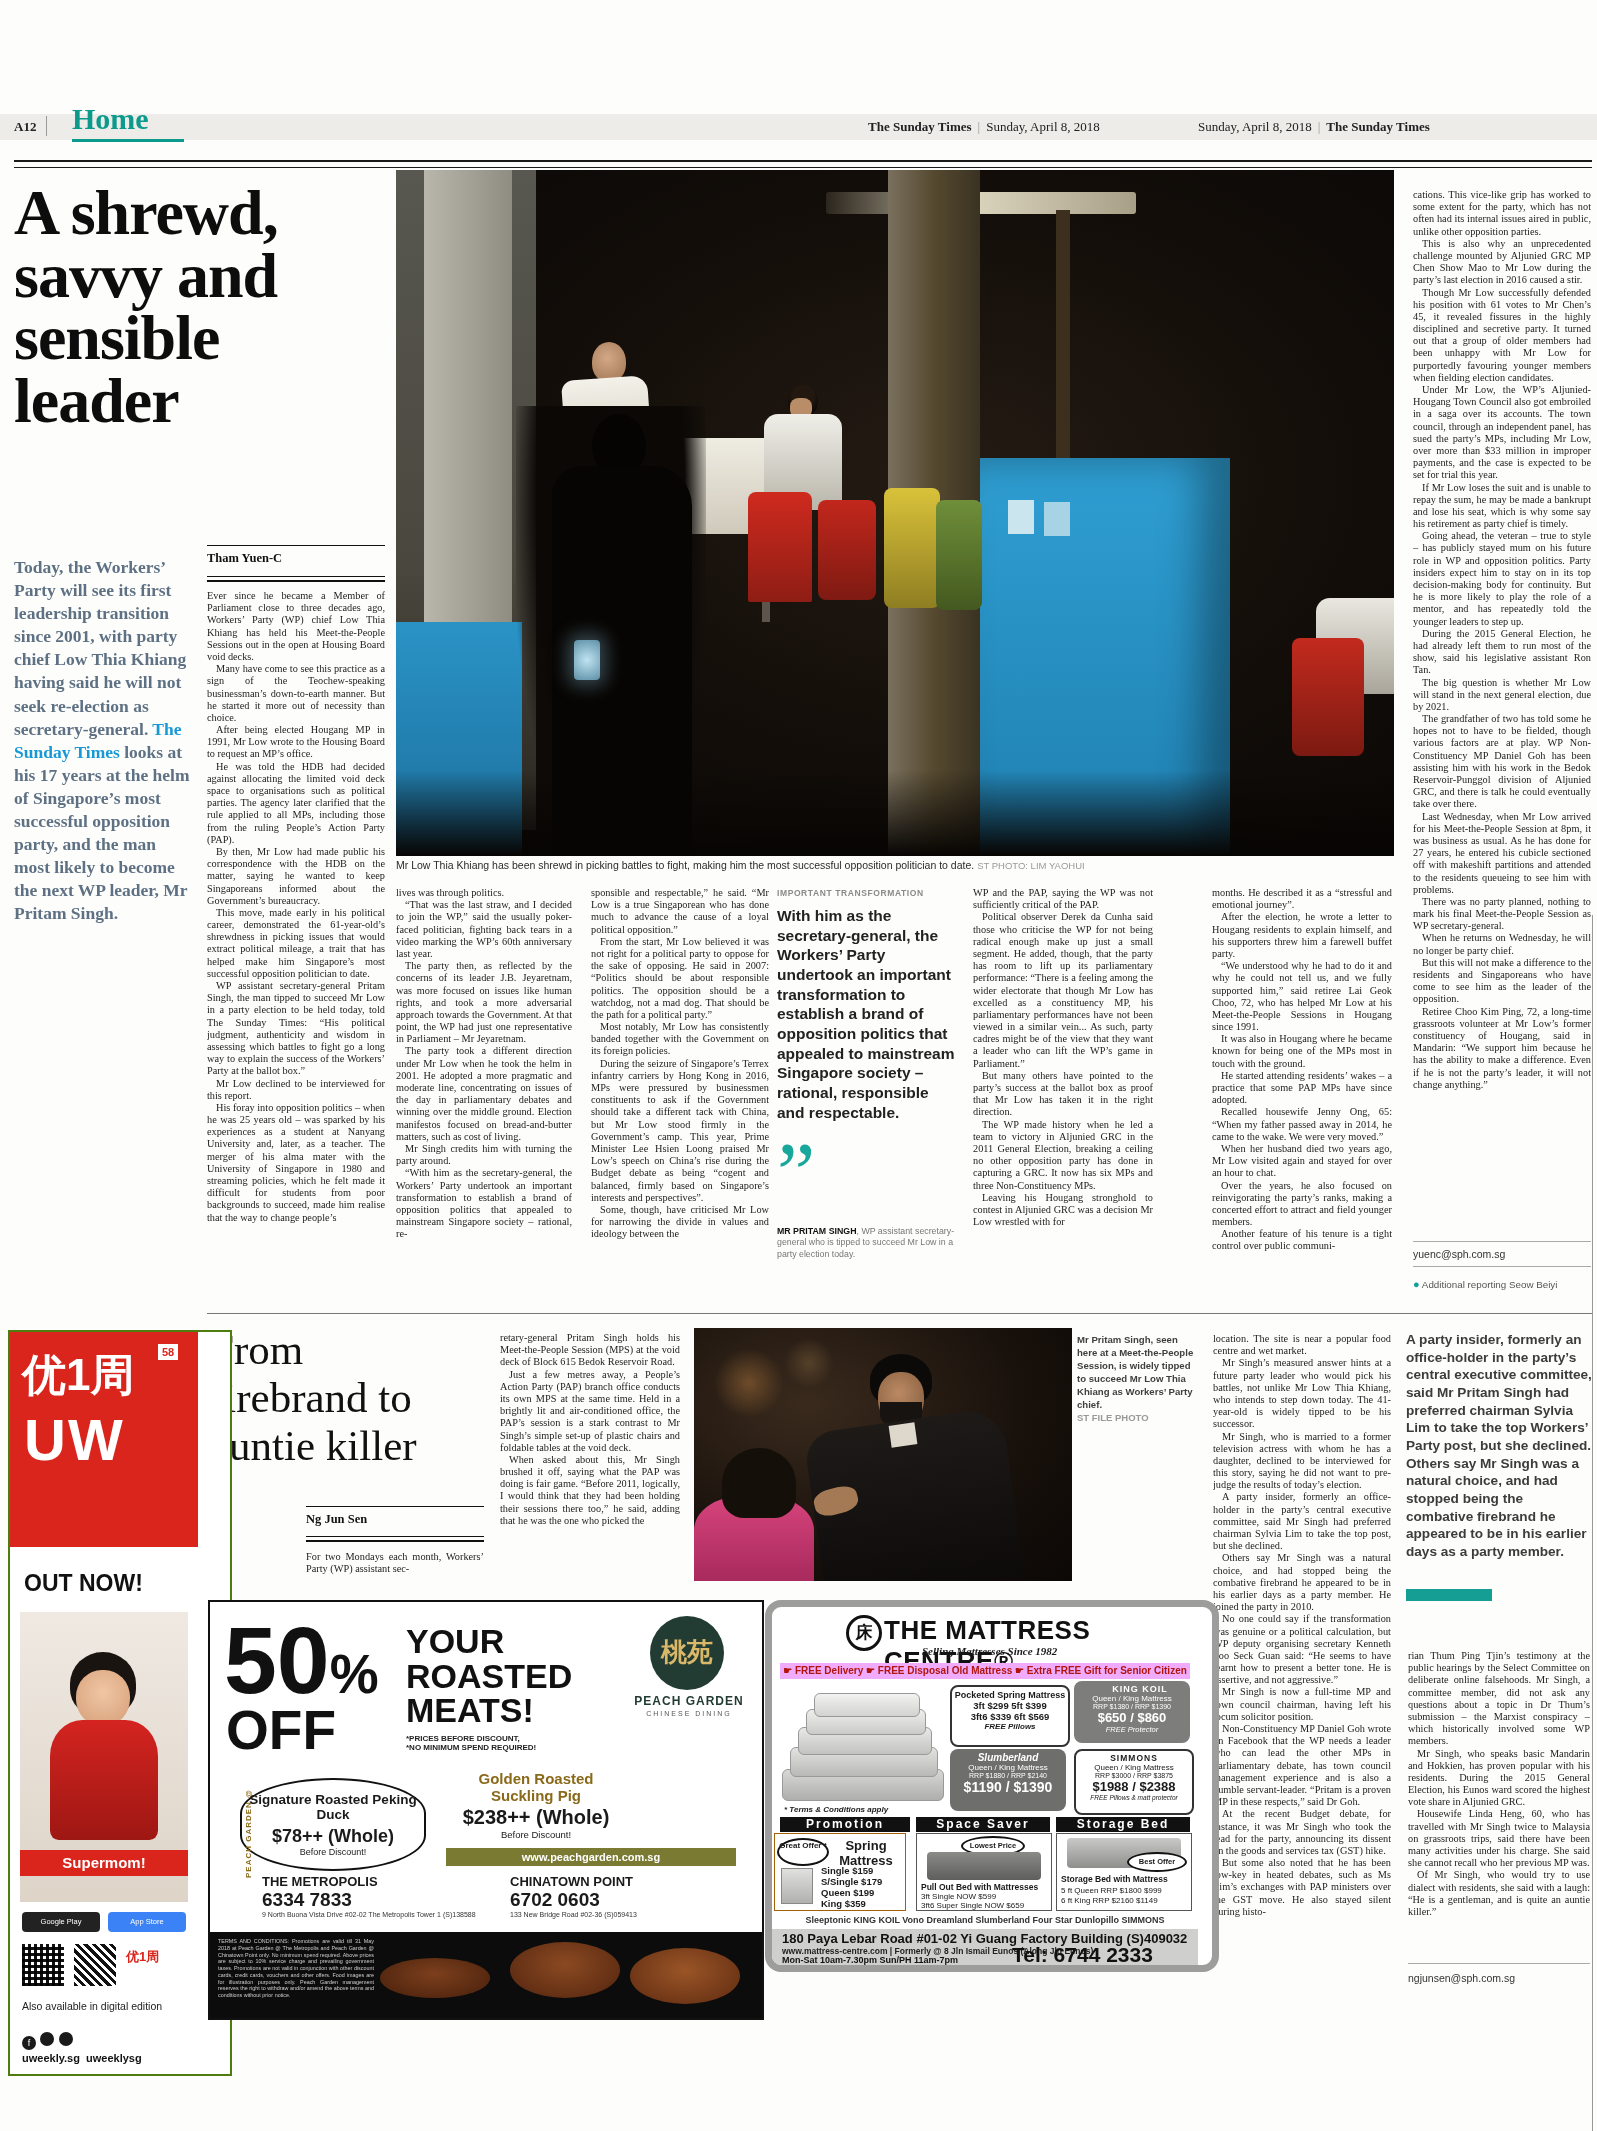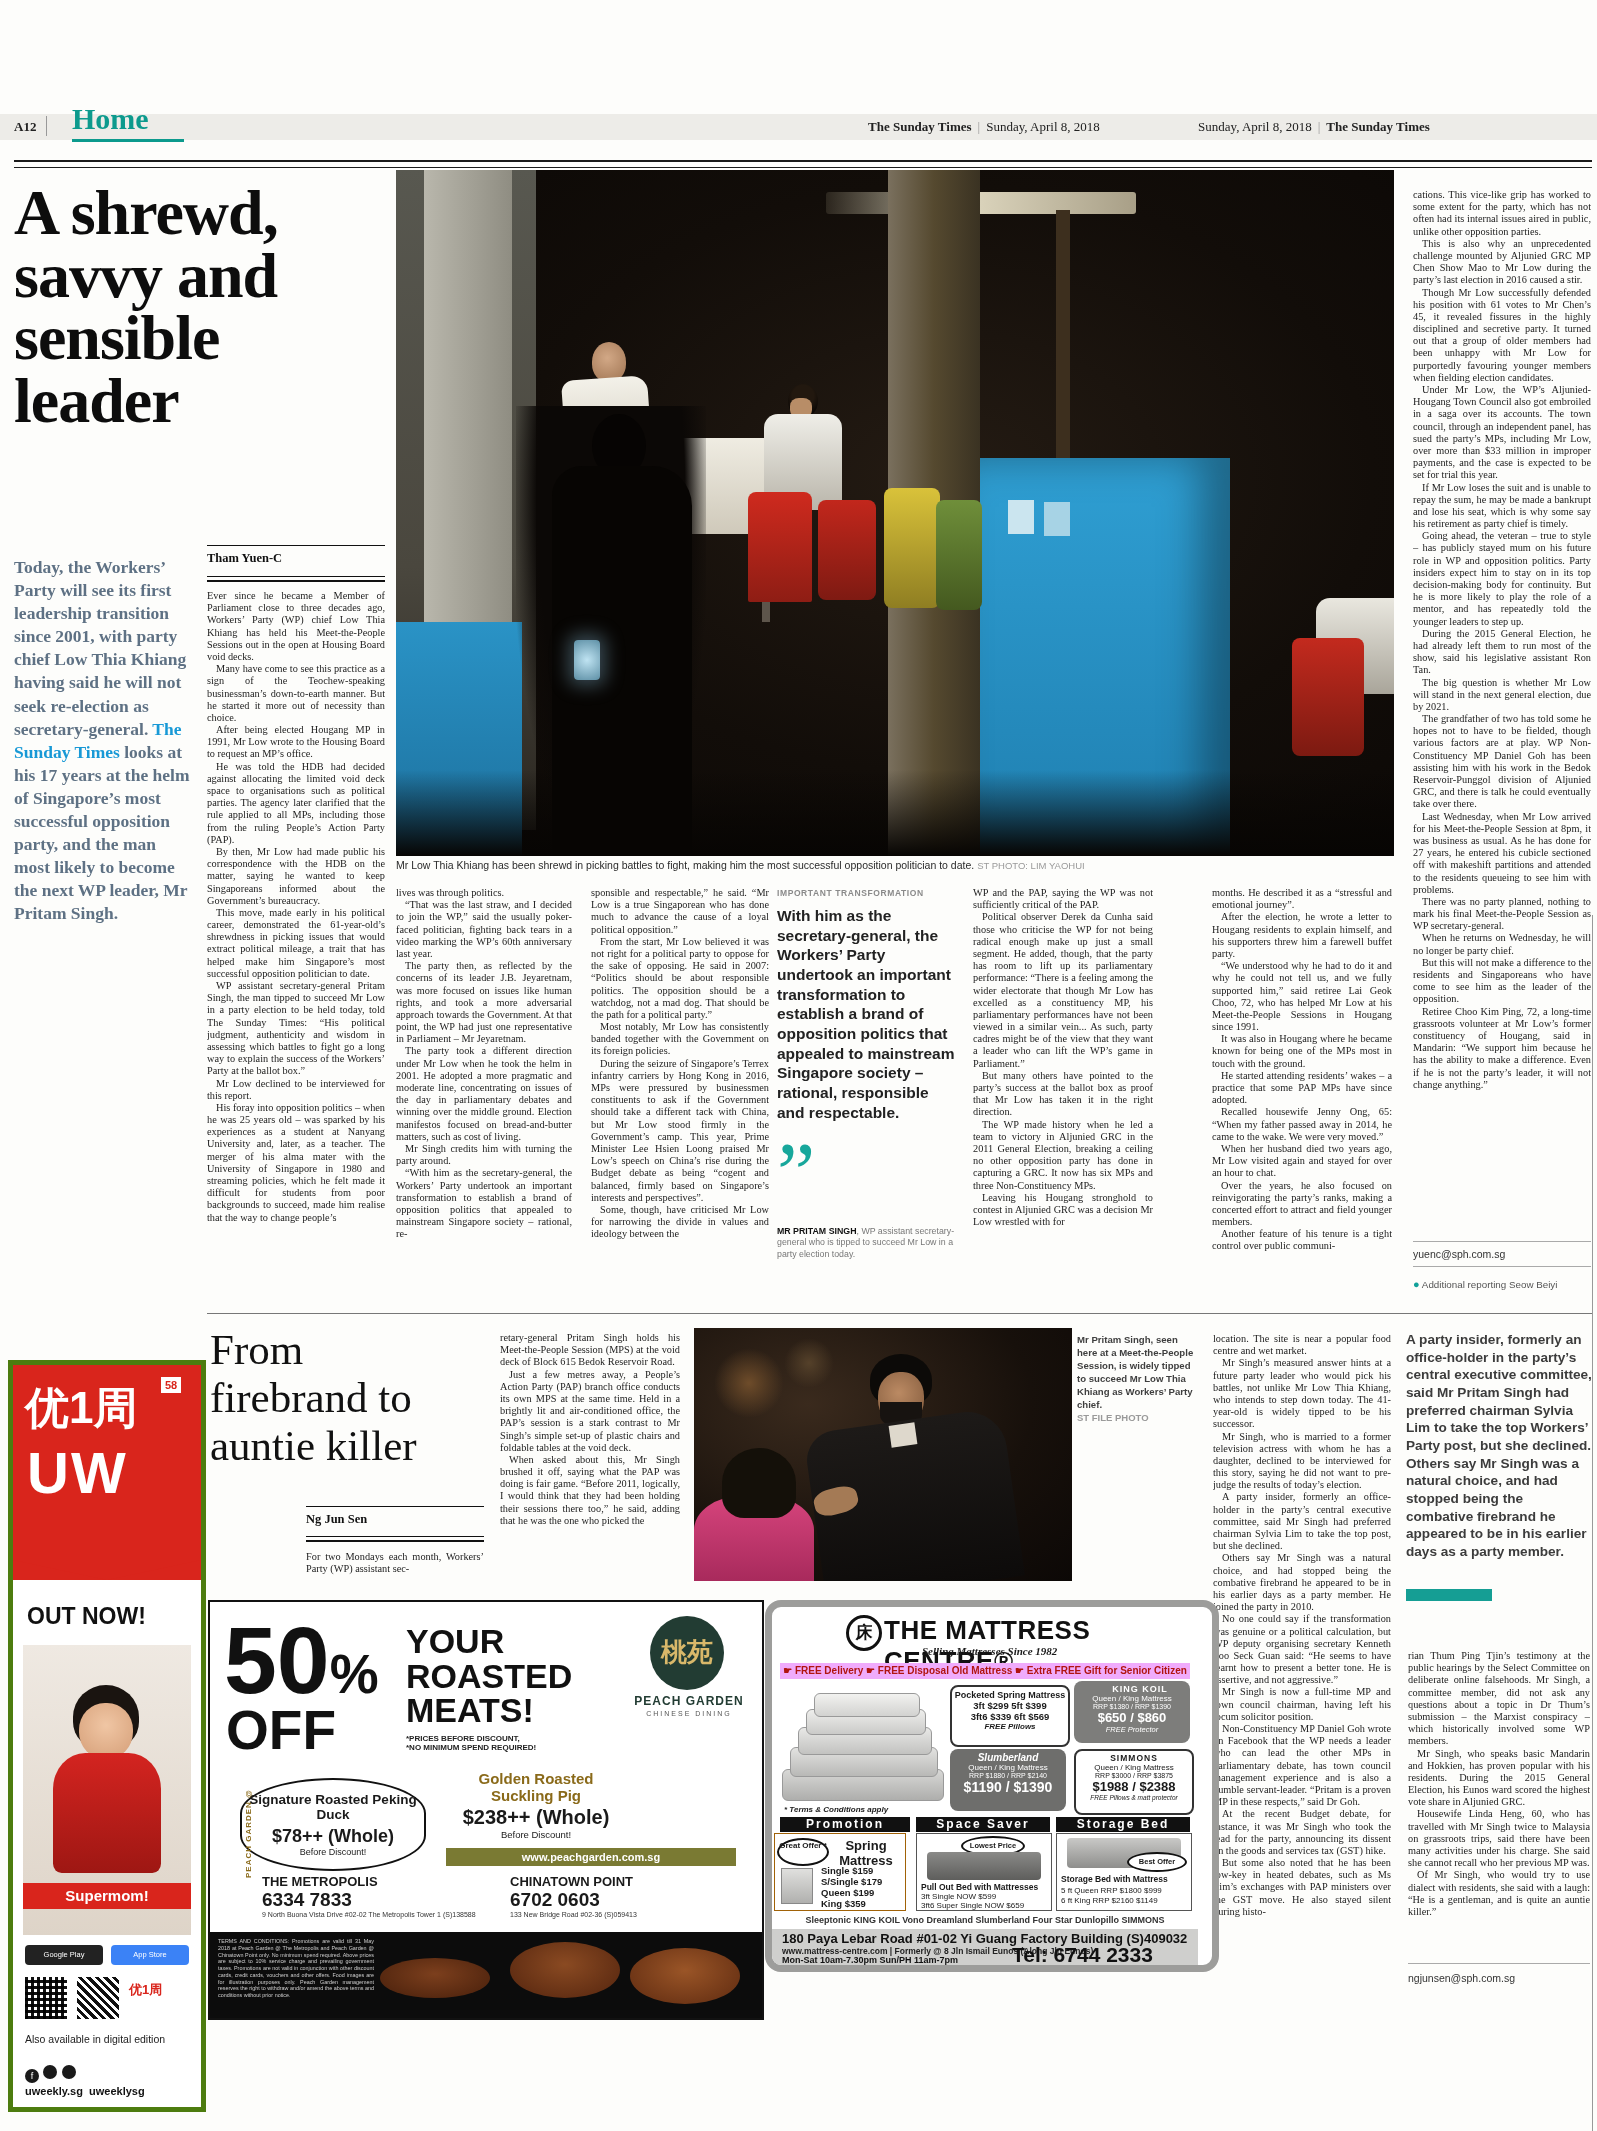--- a/index.html
+++ b/index.html
@@ -49,21 +49,21 @@
   #hl2{left:210px;top:1326px;width:300px;font-size:43px;line-height:1.12;color:#111;}
   #insider{font-family:"Liberation Sans",sans-serif;font-size:13.6px;line-height:1.3;font-weight:bold;color:#3c3c3c;}
   #tealbar{background:#159e94;}
   
   #photo-2{left:694px;top:1328px;width:378px;height:253px;background:
      radial-gradient(ellipse at 30% 30%, #3a2a1d 0%, #17100b 60%, #0c0806 100%);overflow:hidden;}
   .cap2{font-family:"Liberation Sans",sans-serif;font-size:9.6px;font-weight:bold;color:#3f3f3f;line-height:1.35;}
   
   .sans{font-family:"Liberation Sans",sans-serif;}
   
-  #ad-uw{left:8px;top:1360px;width:188px;height:742px;border:5px solid #4d7c0f;background:#fff;overflow:hidden;}
+  #ad-uw{left:8px;top:1330px;width:188px;height:742px;border:2px solid #4d7c0f;background:#fff;overflow:hidden;padding-left:32px;}
   
   #ad-peach{left:208px;top:1600px;width:552px;height:416px;border:2px solid #111;background:#fff;overflow:hidden;}
   
   #ad-matt{left:765px;top:1600px;width:440px;height:358px;border:7px solid #9d9d9b;border-radius:16px;background:#fff;overflow:hidden;font-family:"Liberation Sans",sans-serif;}
   .mbox{position:absolute;border-radius:8px;font-family:"Liberation Sans",sans-serif;}
   .mhdr{background:#111;color:#fff;font-weight:bold;letter-spacing:2px;text-align:center;font-size:12px;}
   #pagedge{left:1592px;top:915px;width:1px;height:1216px;background:#999;}
 </style>
 </head>
 <body>

